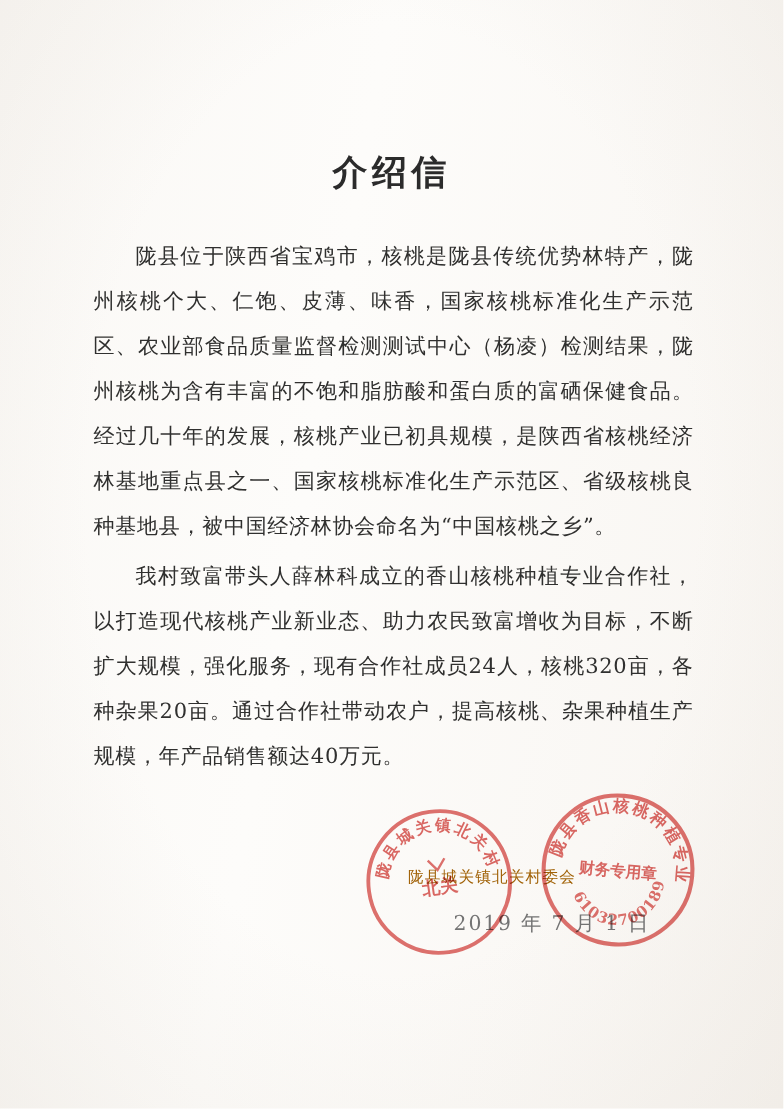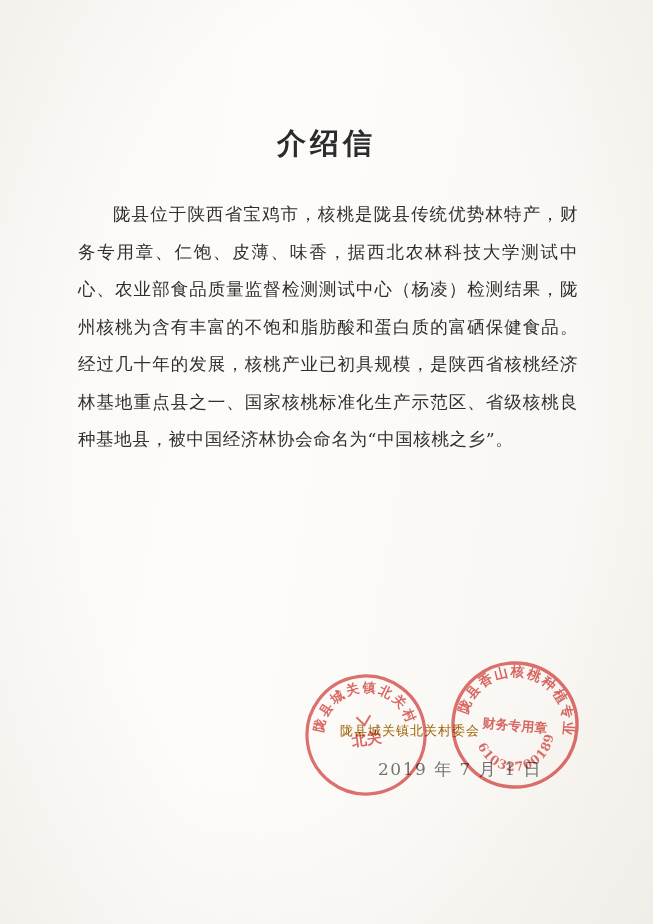--- a/index.html
+++ b/index.html
@@ -114,21 +114,22 @@
 </style>
 </head>
 <body>
 
 <div id="page">
   <div class="doc">
 
     <div class="title">介绍信</div>
 
     <div class="body-text">
-      <p class="para">陇县位于陕西省宝鸡市，核桃是陇县传统优势林特产，财务专用章、仁饱、皮薄、味香，据西北农林科技大学测试中心、农业部食品质量监督检测测试中心（杨凌）检测结果，陇州核桃为含有丰富的不饱和脂肪酸和蛋白质的富硒保健食品。经过几十年的发展，核桃产业已初具规模，是陕西省核桃经济林基地重点县之一、国家核桃标准化生产示范区、省级核桃良种基地县，被中国经济林协会命名为“中国核桃之乡”。</p>
+      <p class="para">陇县位于陕西省宝鸡市，核桃是陇县传统优势林特产，陇州核桃个大、仁饱、皮薄、味香，国家核桃标准化生产示范区、农业部食品质量监督检测测试中心（杨凌）检测结果，陇州核桃为含有丰富的不饱和脂肪酸和蛋白质的富硒保健食品。经过几十年的发展，核桃产业已初具规模，是陕西省核桃经济林基地重点县之一、国家核桃标准化生产示范区、省级核桃良种基地县，被中国经济林协会命名为“中国核桃之乡”。</p>
+      <p class="para">我村致富带头人薛林科成立的香山核桃种植专业合作社，以打造现代核桃产业新业态、助力农民致富增收为目标，不断扩大规模，强化服务，现有合作社成员24人，核桃320亩，各种杂果20亩。通过合作社带动农户，提高核桃、杂果种植生产规模，年产品销售额达40万元。</p>
     </div>
 
     <div class="sign-block">
       <div class="signer">陇县城关镇北关村委会</div>
       <div class="signdate">2019 年 7 月 1 日</div>
     </div>
 
     <div class="seal" id="seal-left">
       <svg viewBox="0 0 126 126" width="126" height="126" aria-hidden="true">
         <defs>

